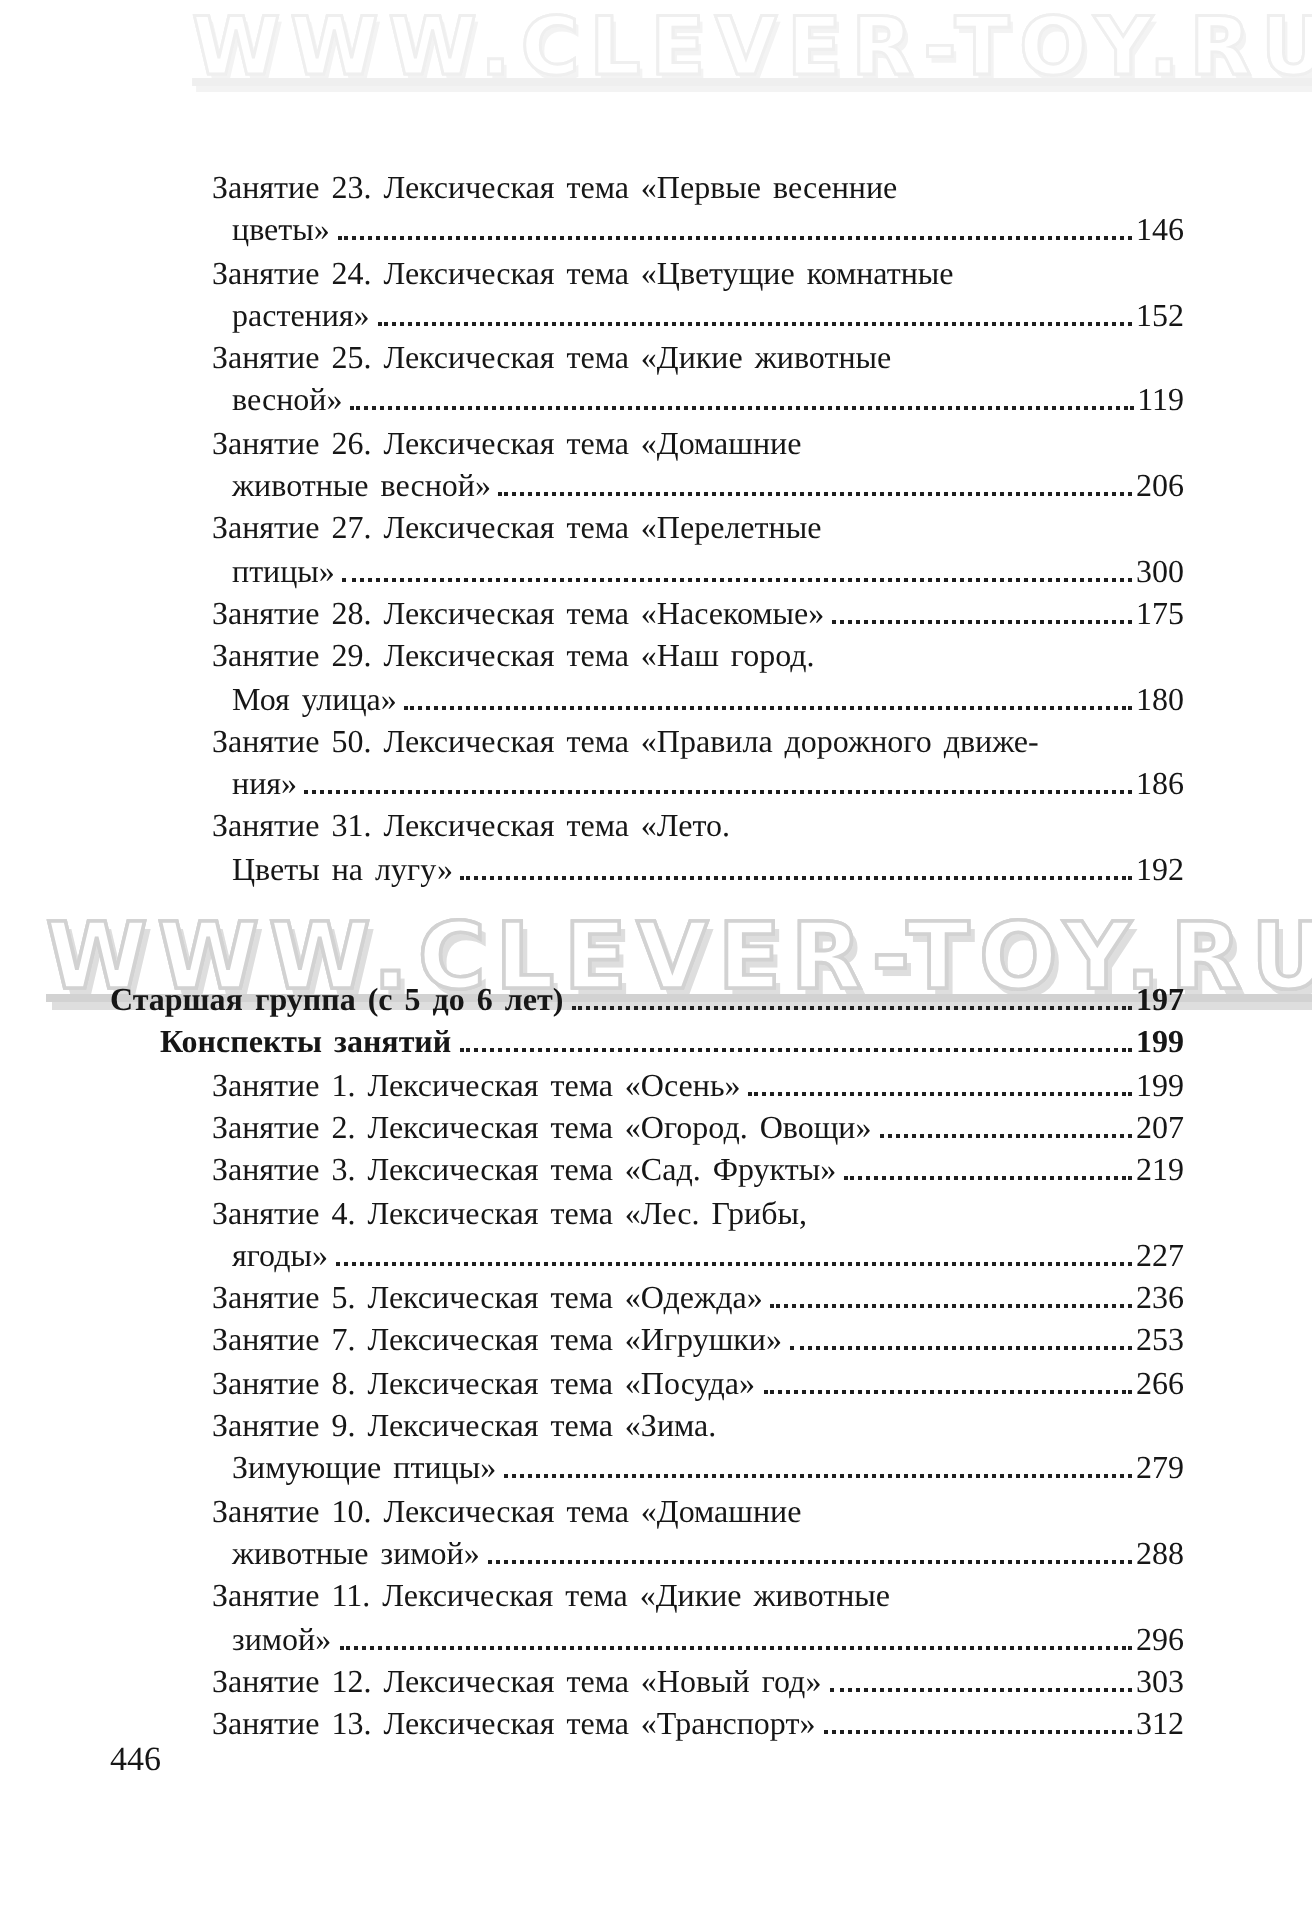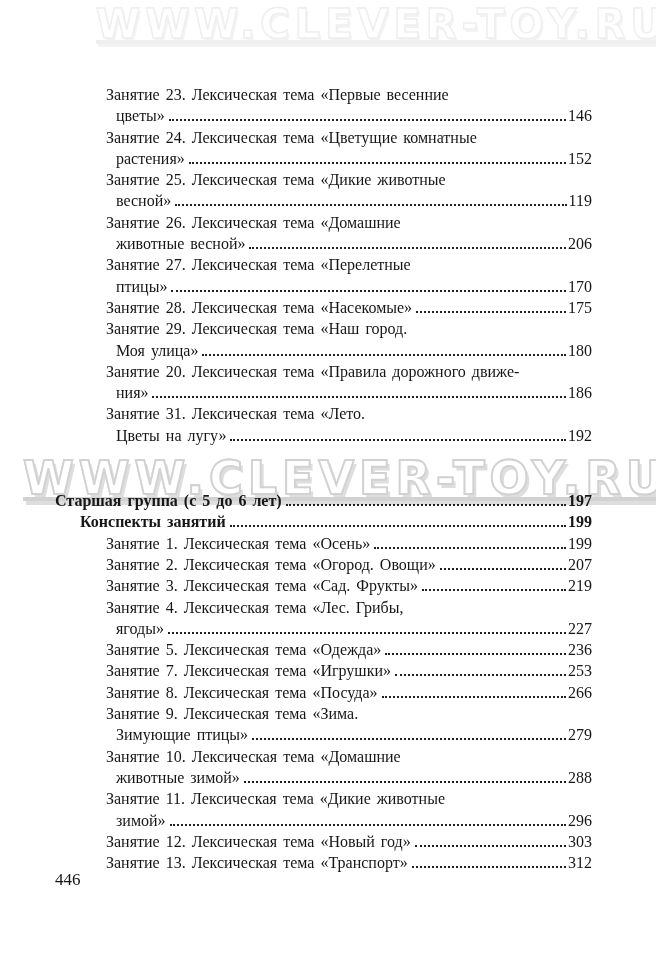--- a/index.html
+++ b/index.html
@@ -120,38 +120,38 @@
     <span class="leader"></span>
     <span class="pg">206</span>
   </div>
       <div class="line ind-entry">
     <span class="txt">Занятие 27. Лексическая тема «Перелетные</span>
 
   </div>
       <div class="line ind-cont">
     <span class="txt">птицы»</span>
     <span class="leader"></span>
-    <span class="pg">170</span>
+    <span class="pg">300</span>
   </div>
       <div class="line ind-entry">
     <span class="txt">Занятие 28. Лексическая тема «Насекомые»</span>
     <span class="leader"></span>
     <span class="pg">175</span>
   </div>
       <div class="line ind-entry">
     <span class="txt">Занятие 29. Лексическая тема «Наш город.</span>
 
   </div>
       <div class="line ind-cont">
     <span class="txt">Моя улица»</span>
     <span class="leader"></span>
     <span class="pg">180</span>
   </div>
       <div class="line ind-entry">
-    <span class="txt">Занятие 20. Лексическая тема «Правила дорожного движе-</span>
+    <span class="txt">Занятие 50. Лексическая тема «Правила дорожного движе-</span>
 
   </div>
       <div class="line ind-cont">
     <span class="txt">ния»</span>
     <span class="leader"></span>
     <span class="pg">186</span>
   </div>
       <div class="line ind-entry">
     <span class="txt">Занятие 31. Лексическая тема «Лето.</span>
 

